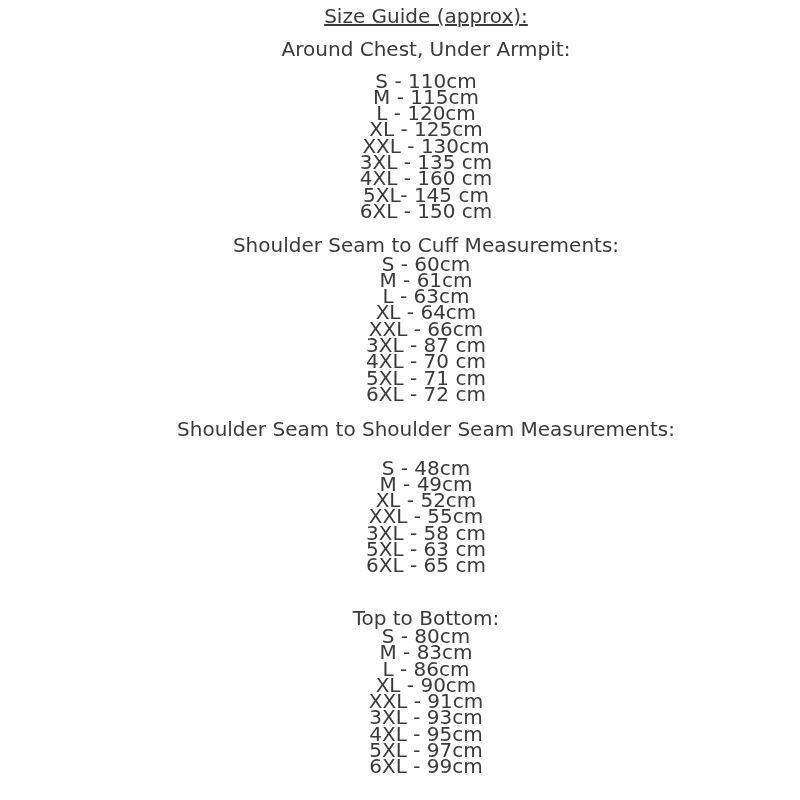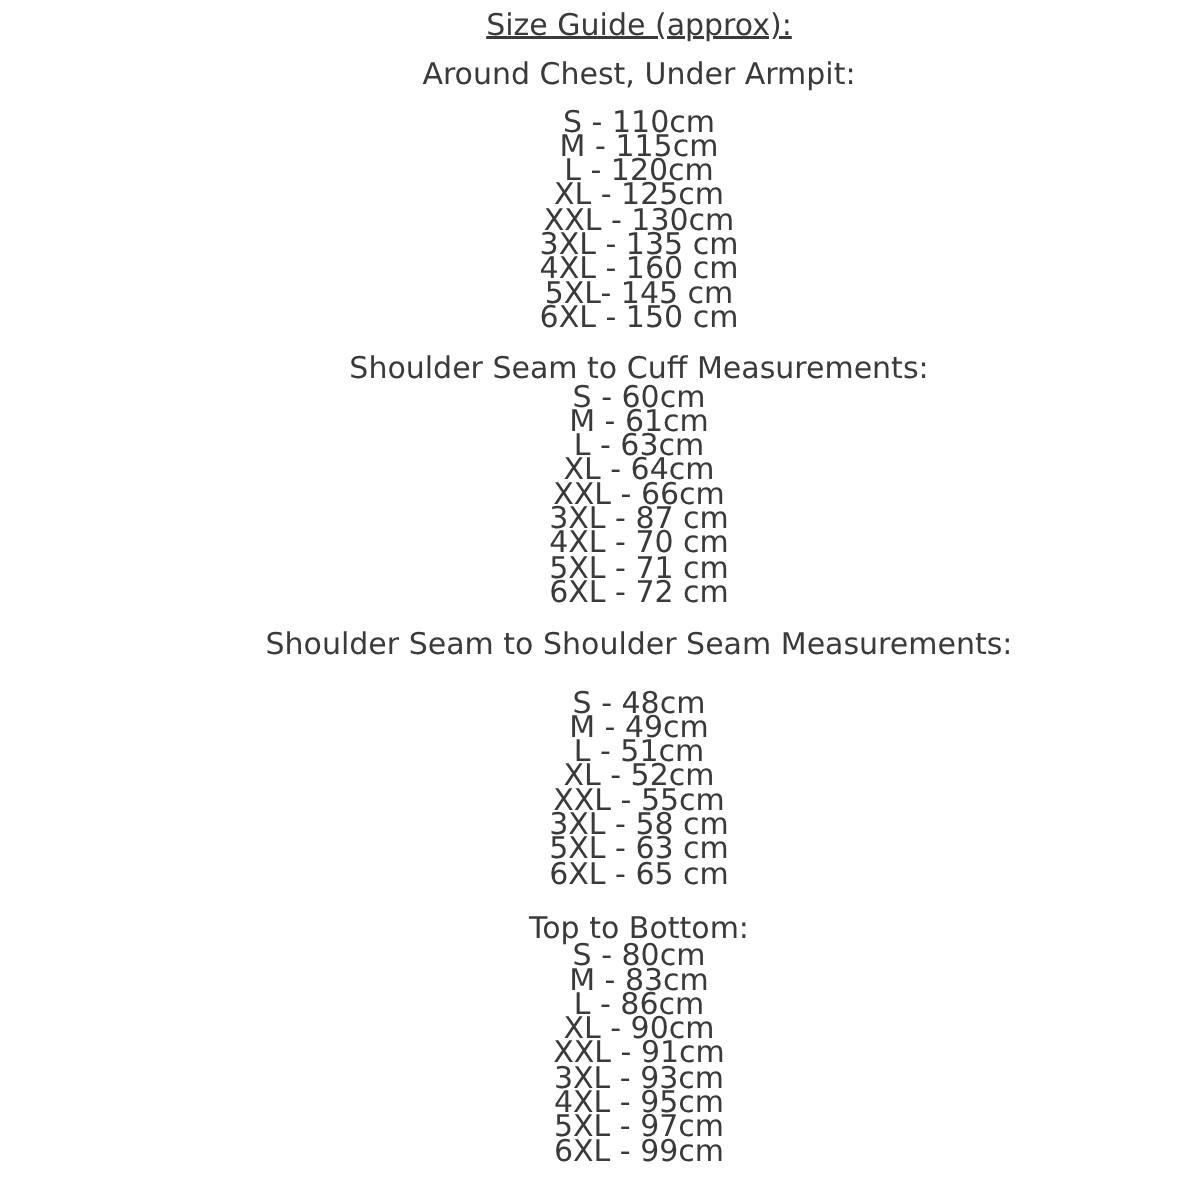--- a/index.html
+++ b/index.html
@@ -24,21 +24,21 @@
   }
   .title {
     text-decoration: underline;
   }
   .block { margin: 0; }
   .h-sec1    { margin-top: 17px; }
   .list-sec1 { margin-top: 15px; }
   .sec2      { margin-top: 18px; }
   .h-sec3    { margin-top: 19px; }
   .list-sec3 { margin-top: 22px; }
-  .sec4      { margin-top: 20px; }
+  .sec4      { margin-top: 36px; }
   .in-heading { margin-bottom: 2px; }
 </style>
 </head>
 <body>
 
 <div class="content">
 
   <div class="block title">Size Guide (approx):</div>
 
   <div class="block h-sec1">Around Chest, Under Armpit:</div>
@@ -64,21 +64,20 @@
     <div>3XL - 87 cm</div>
     <div>4XL - 70 cm</div>
     <div>5XL - 71 cm</div>
     <div>6XL - 72 cm</div>
   </div>
 
   <div class="block h-sec3">Shoulder Seam to Shoulder Seam Measurements:</div>
   <div class="block list-sec3">
     <div>S - 48cm</div>
     <div>M - 49cm</div>
-    <div>L - 51cm</div>
     <div>XL - 52cm</div>
     <div>XXL - 55cm</div>
     <div>3XL - 58 cm</div>
     <div>5XL - 63 cm</div>
     <div>6XL - 65 cm</div>
   </div>
 
   <div class="block sec4">
     <div class="in-heading">Top to Bottom:</div>
     <div>S - 80cm</div>

